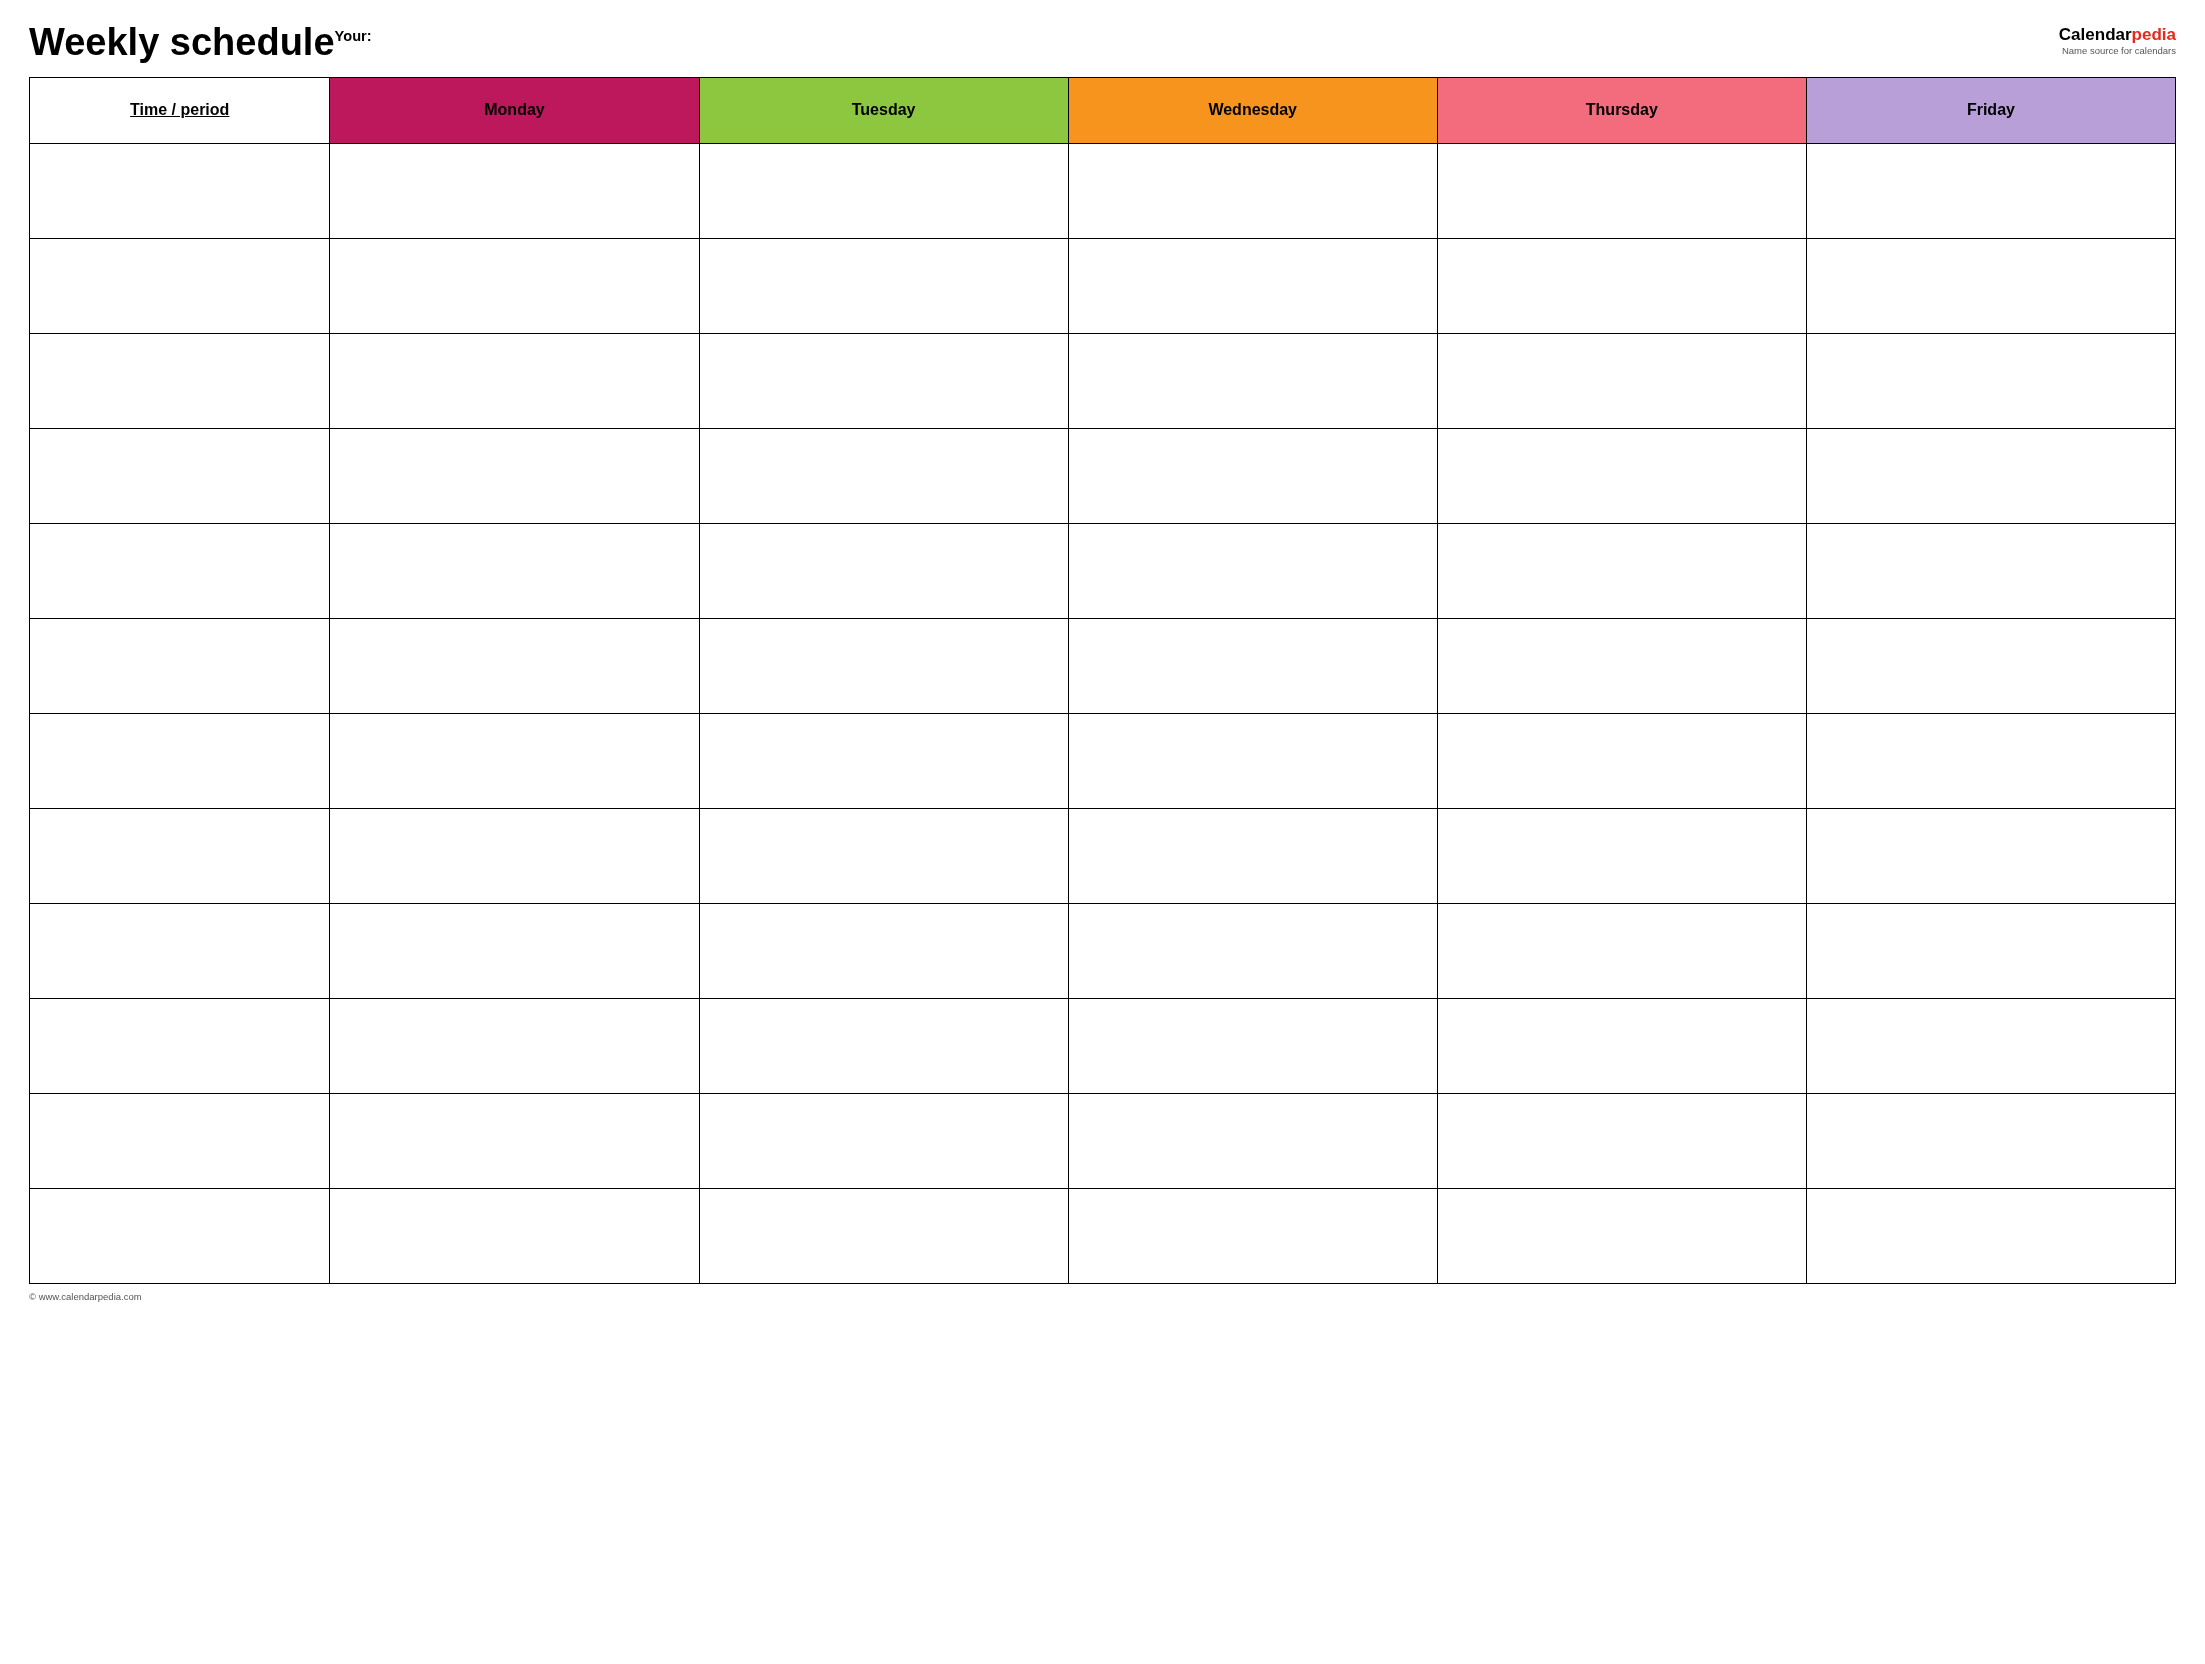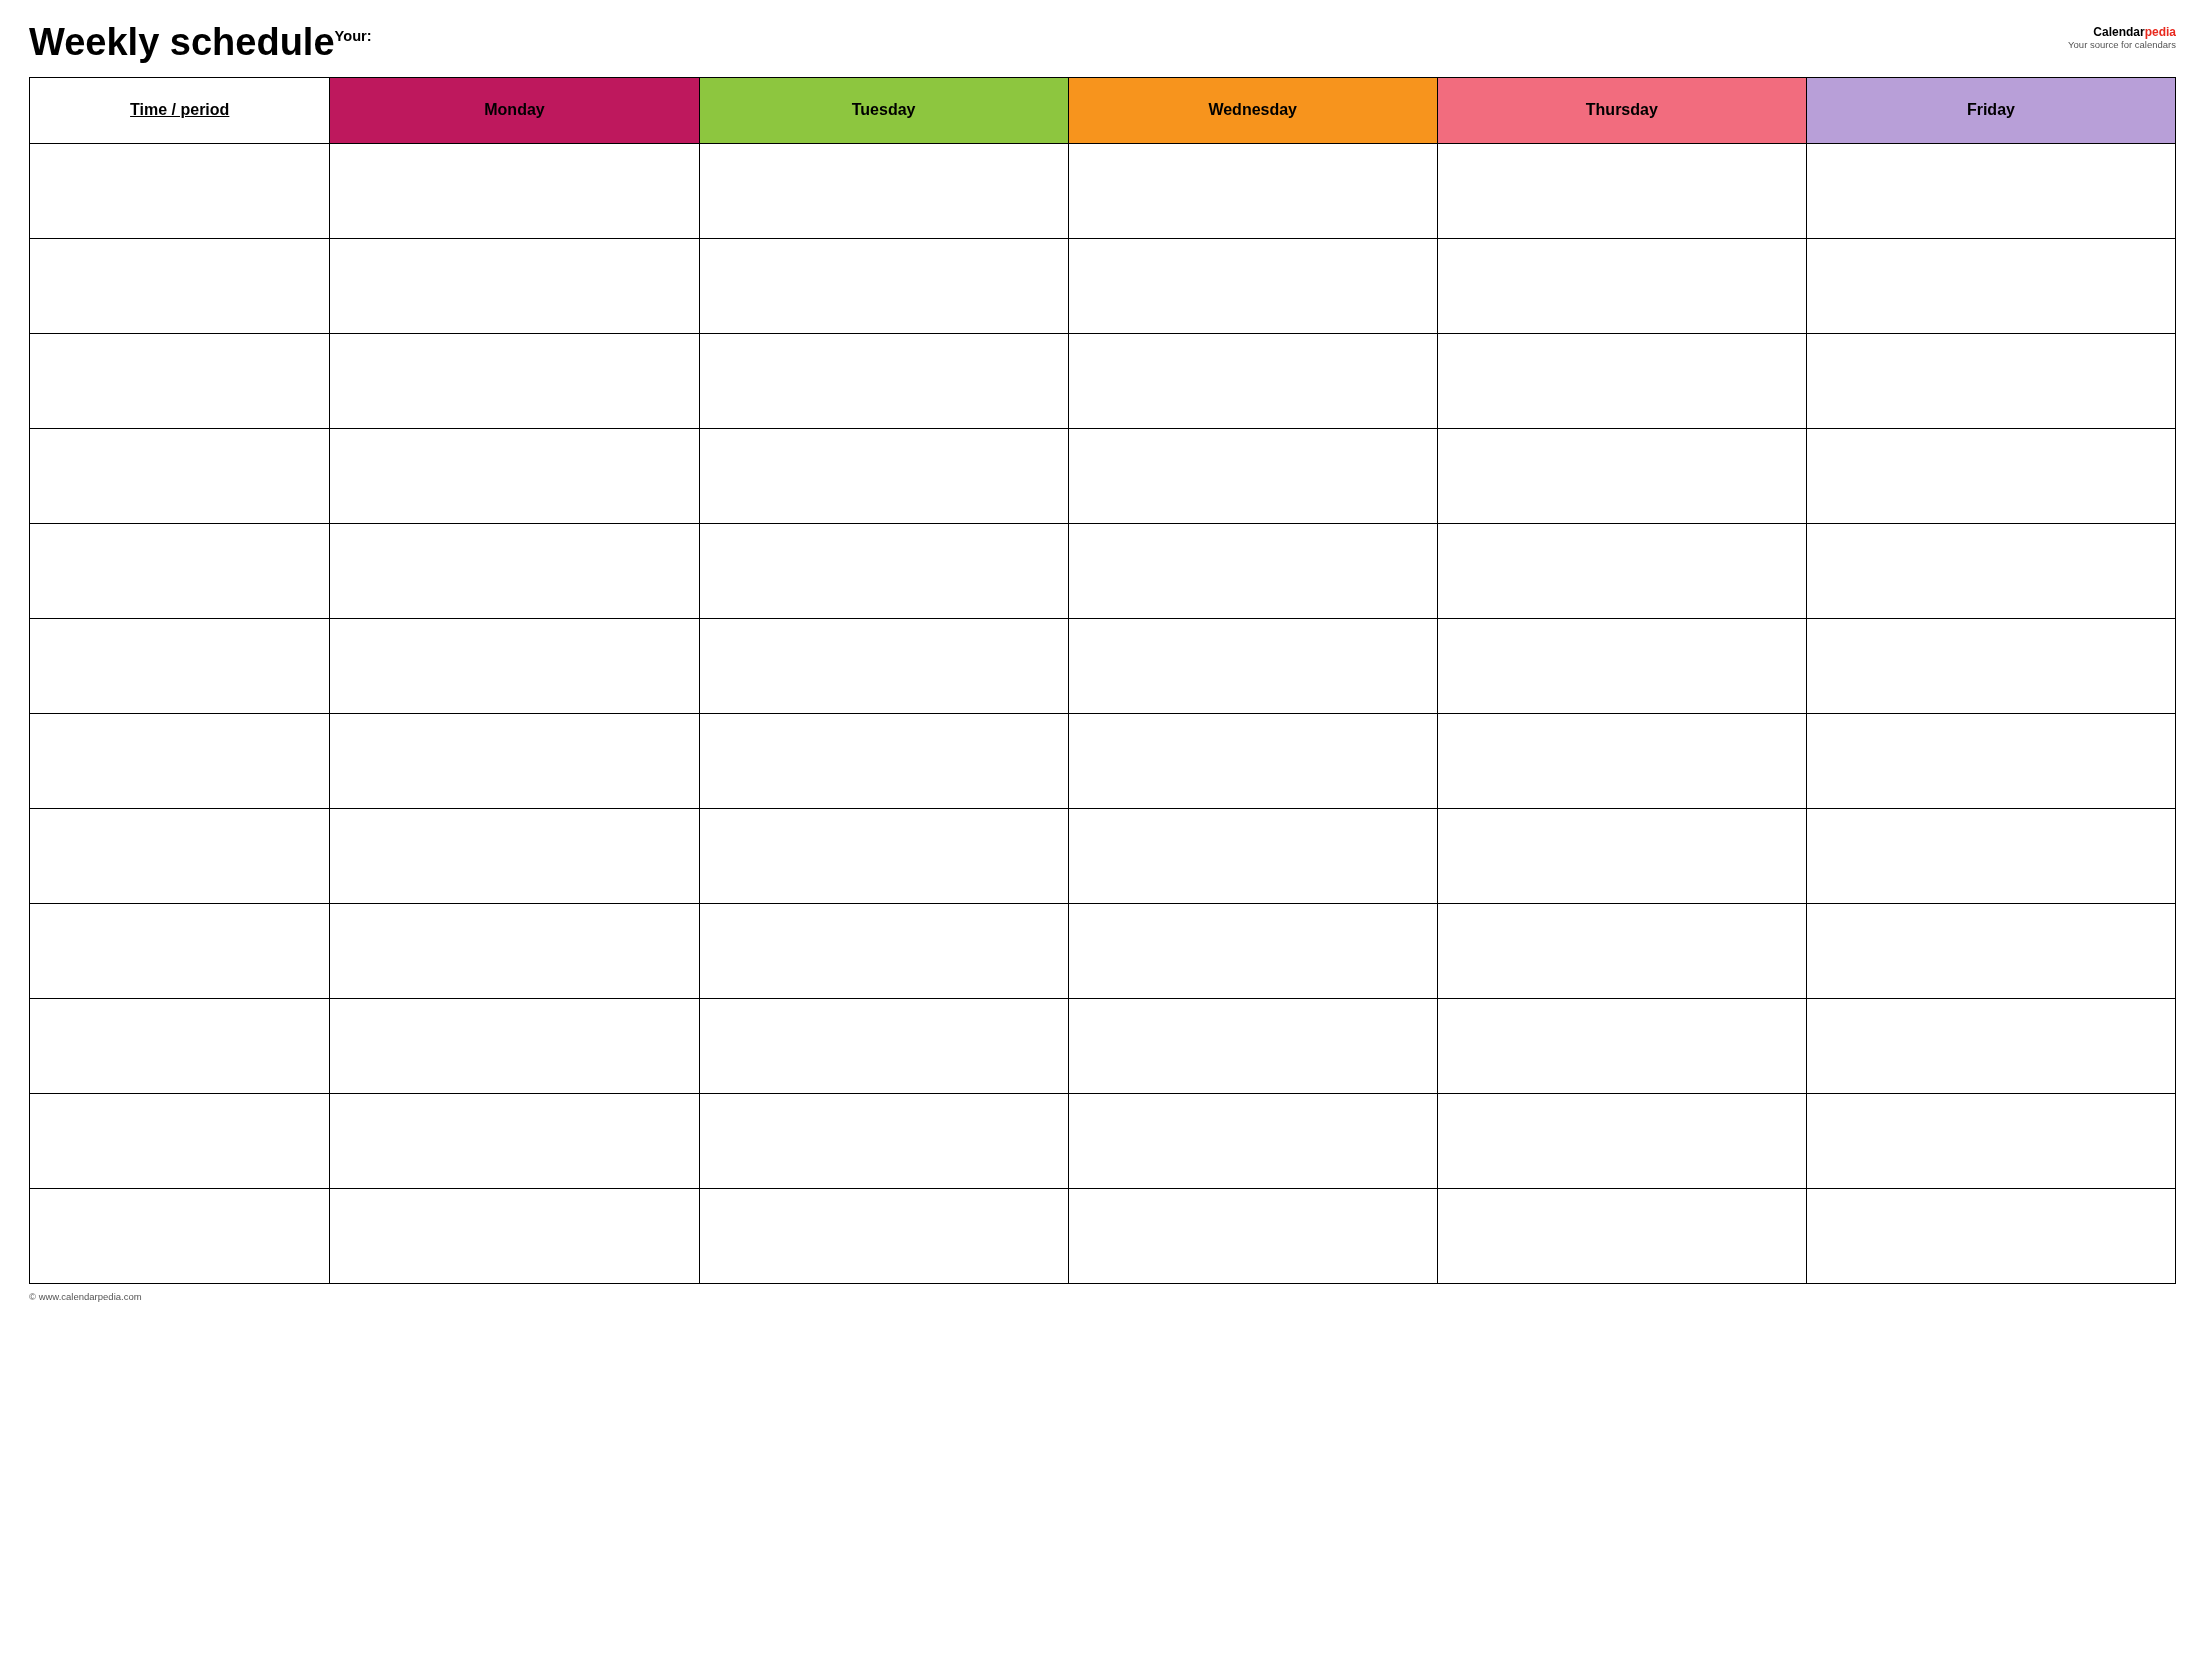--- a/index.html
+++ b/index.html
@@ -43,21 +43,21 @@
     }
 
     .logo-section {
       display: flex;
       flex-direction: column;
       align-items: flex-end;
       margin-top: 2.9px;
     }
 
     .logo-text {
-      font-size: 12px;
+      font-size: 17px;
       font-weight: bold;
       color: #000000;
       line-height: 1.2;
       margin-left: 36px;
     }
 
     .logo-text span.red {
       color: #e8291e;
     }
 
@@ -148,21 +148,21 @@
 
 <div class="page-header">
   <div class="title-section">
     <h1 class="main-title">Weekly schedule</h1>
     <div class="name-label">Your:</div>
   </div>
   <div class="logo-section">
     <div class="logo-text">
       <span>Calendar</span><span class="red">pedia</span>
     </div>
-    <div class="logo-subtitle">Your source for calendars</div>
+    <div class="logo-subtitle">Name source for calendars</div>
   </div>
 </div>
 
 <table class="schedule-table">
   <thead>
     <tr>
       <th class="col-time">
         <span>Time / period</span>
       </th>
       <th class="col-monday">

